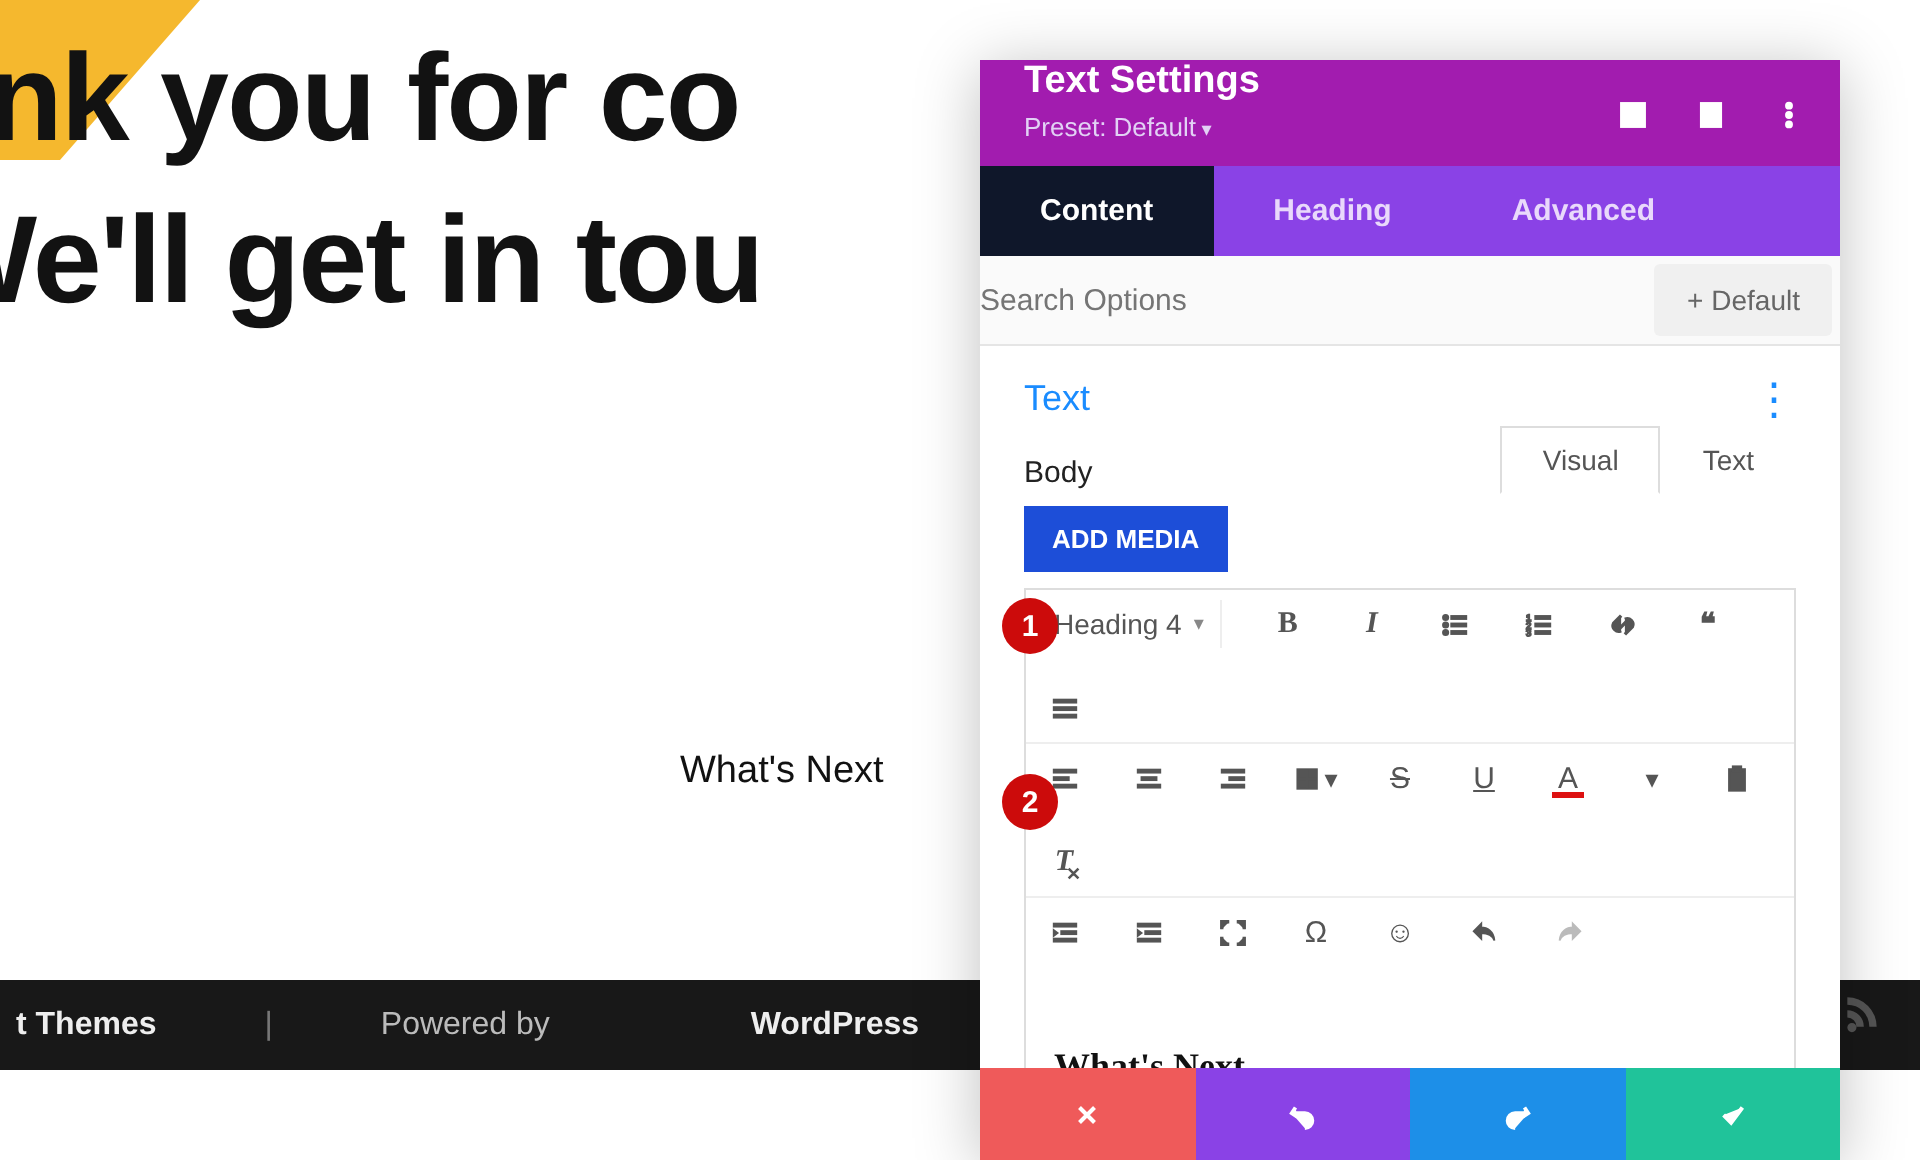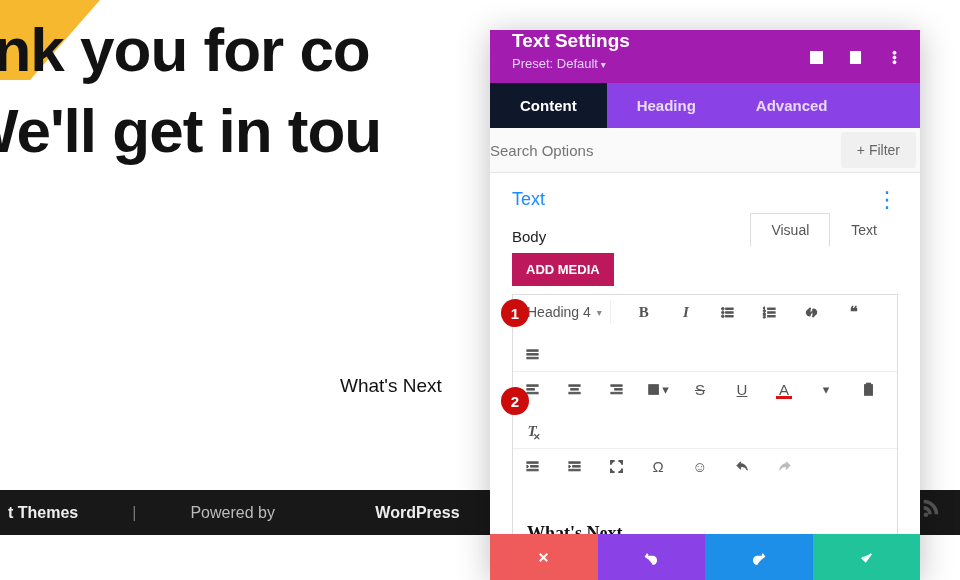--- a/index.html
+++ b/index.html
@@ -31,21 +31,21 @@
 
 .search-row { display: flex; align-items: center; border-bottom: 1px solid #e5e5e5; background: #fafafa; }
 .search-row input { flex: 1; border: none; background: transparent; padding: 12px 0; font-size: 15px; color: #737373; outline: none; }
 .filter-btn { padding: 10px 16px; background: #f0f0f0; color: #666; font-size: 14px; display: flex; align-items: center; gap: 4px; cursor: pointer; margin: 4px; border-radius: 3px; }
 
 .content-body { padding: 16px 22px 10px 22px; flex: 1; overflow: hidden; }
 .section-head { display: flex; justify-content: space-between; align-items: center; }
 .section-title { color: #1a8cff; font-size: 18px; font-weight: 400; }
 .section-menu { color: #1a8cff; font-size: 22px; cursor: pointer; line-height: 0.5; }
 .body-label { margin-top: 18px; font-size: 15px; color: #222; }
-.add-media { margin-top: 8px; background: #be185d; color: #fff; padding: 9px 14px; font-size: 13px; font-weight: 700; border: none; cursor: pointer; }
+.add-media { margin-top: 8px; background: #1d4ed8; color: #fff; padding: 9px 14px; font-size: 13px; font-weight: 700; border: none; cursor: pointer; }
 
 .vismode { float: right; margin-top: -32px; display: flex; }
 .vistab { padding: 8px 20px; font-size: 14px; color: #555; background: #fff; border: 1px solid transparent; cursor: pointer; }
 .vistab.active { border: 1px solid #ddd; border-bottom-color: #fff; }
 
 .toolbar-wrap { clear: both; margin-top: 8px; border: 1px solid #ddd; position: relative; }
 .toolbar { display: flex; flex-wrap: wrap; gap: 16px; padding: 4px 6px; border-bottom: 1px solid #eee; align-items: center; }
 .fmt-select { display: inline-flex; align-items: center; gap: 6px; padding: 4px 8px; color: #555; font-size: 14px; cursor: pointer; border-right: 1px solid #eee; margin-right: 4px; }
 .fmt-select::after { content: "▾"; font-size: 10px; color: #888; }
 .tbtn { width: 26px; height: 26px; display: inline-flex; align-items: center; justify-content: center; color: #555; cursor: pointer; font-size: 15px; }
@@ -122,21 +122,21 @@
   <div class="tabs">
     <div class="tab active">Content</div>
     <div class="tab">Heading</div>
     <div class="tab">Advanced</div>
   </div>
 
   <div class="search-row">
     <input placeholder="Search Options" style="">
     <div class="filter-btn">
       <span>+</span>
-      <span>Filter</span>
+      <span>Default</span>
     </div>
   </div>
 
   <div class="content-body">
     <div class="section-head">
       <div class="section-title">Text</div>
       <div class="section-menu">⋮</div>
     </div>
     <div class="body-label">Body</div>
     <button class="add-media">ADD MEDIA</button>

